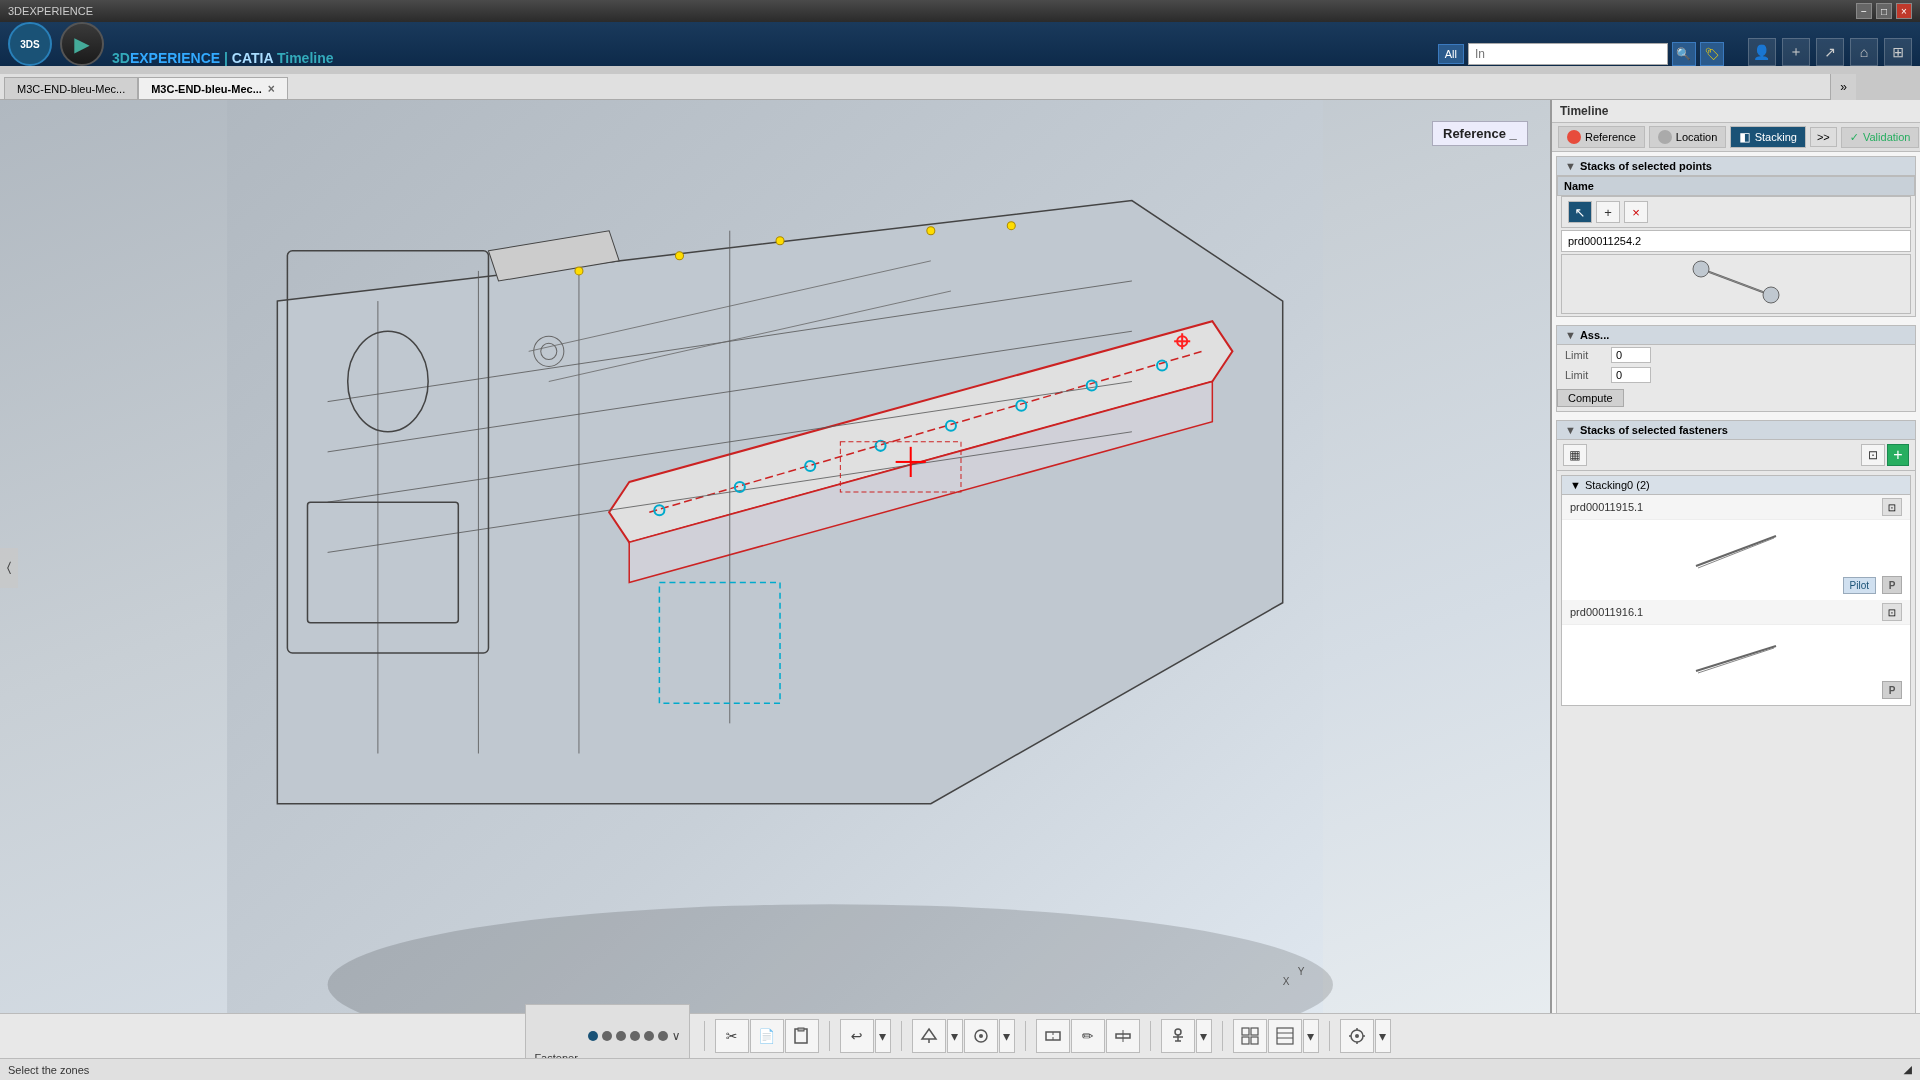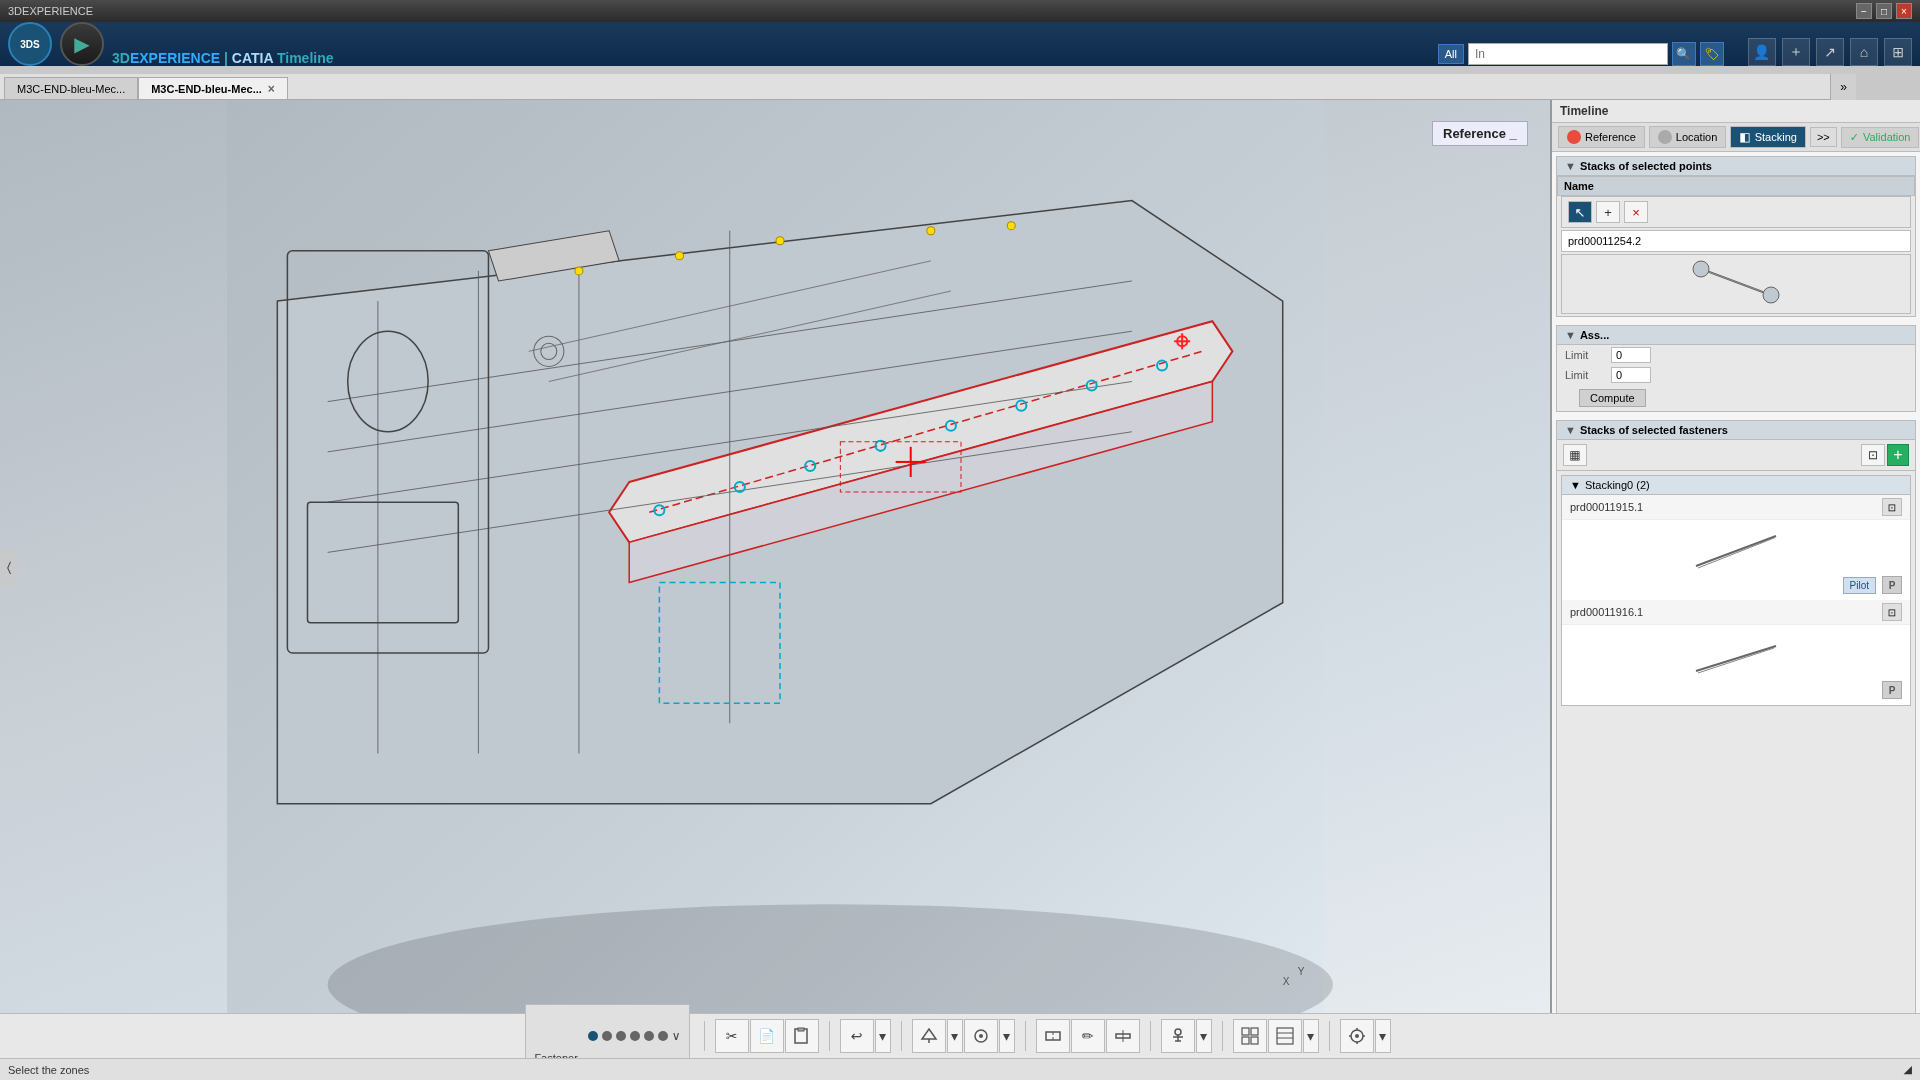--- a/index.html
+++ b/index.html
@@ -136,21 +136,21 @@
     #ref-preview {
       height: 60px; margin: 2px 4px; background: #e8e8e8; border: 1px solid #bbb;
       display: flex; align-items: center; justify-content: center; overflow: hidden;
     }
 
     
     #ass-section { margin: 4px; background: #e8e8e8; border: 1px solid #bbb; flex-shrink: 0; }
     .ass-row { display: flex; align-items: center; gap: 6px; padding: 2px 8px; font-size: 11px; }
     .ass-label { color: #555; min-width: 40px; }
     .ass-value { background: #fff; border: 1px solid #bbb; padding: 1px 4px; min-width: 40px; font-size: 11px; }
-    .compute-btn { background: #d0d0d0; border: 1px solid #aaa; padding: 2px 10px; font-size: 11px; cursor: pointer; margin: 4px 22px; }
+    .compute-btn { background: #d0d0d0; border: 1px solid #aaa; padding: 2px 10px; font-size: 11px; cursor: pointer; margin: 4px 0; }
 
     
     #stacks-fasteners { margin: 4px; background: #e8e8e8; border: 1px solid #bbb; flex: 1; overflow-y: auto; }
     #fasteners-toolbar { display: flex; align-items: center; gap: 4px; padding: 4px 6px; border-bottom: 1px solid #bbb; }
     .fastener-tool { width: 24px; height: 22px; background: #f5f5f5; border: 1px solid #bbb; display: flex; align-items: center; justify-content: center; cursor: pointer; font-size: 12px; color: #333; }
     .fastener-add { width: 22px; height: 22px; background: #27ae60; border: 1px solid #1a8a50; display: flex; align-items: center; justify-content: center; cursor: pointer; font-size: 16px; color: #fff; }
     .stacking-group { margin: 4px; background: #fff; border: 1px solid #bbb; }
     .stacking-header { background: #d8e0e8; padding: 3px 8px; font-size: 11px; display: flex; align-items: center; gap: 4px; border-bottom: 1px solid #bbb; }
     .stacking-item { display: flex; align-items: center; justify-content: space-between; padding: 3px 8px; font-size: 11px; border-bottom: 1px solid #eee; background: #f5f5f5; }
     .stacking-item-id { color: #333; }

